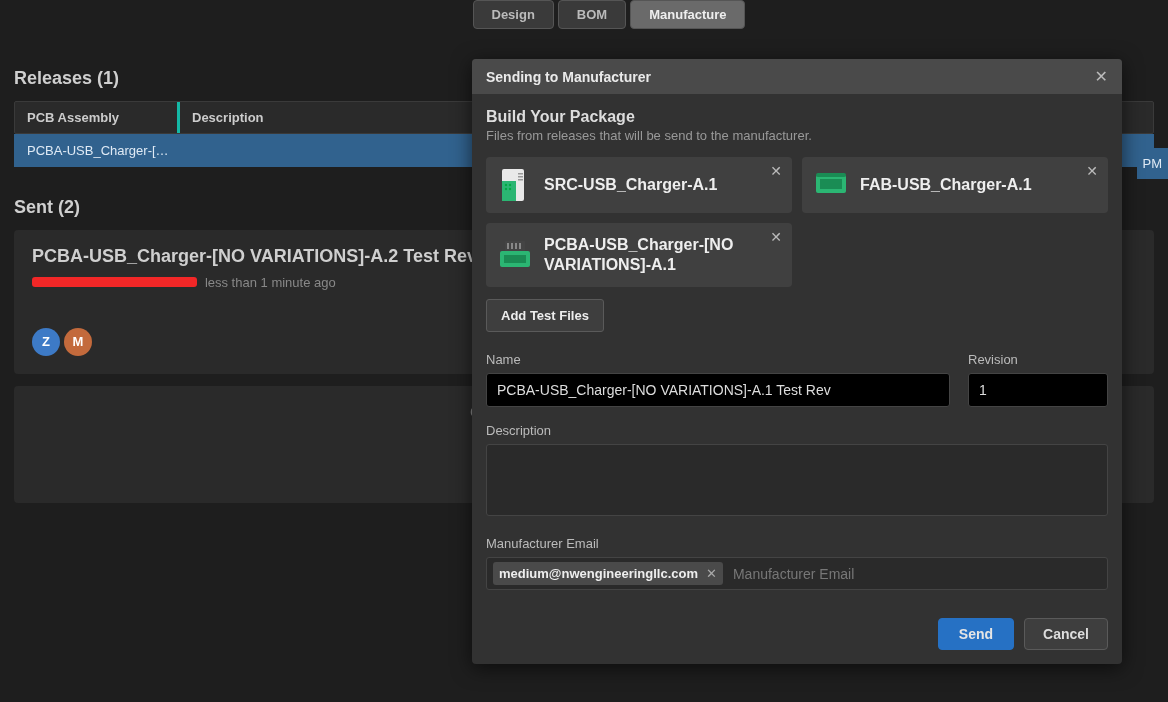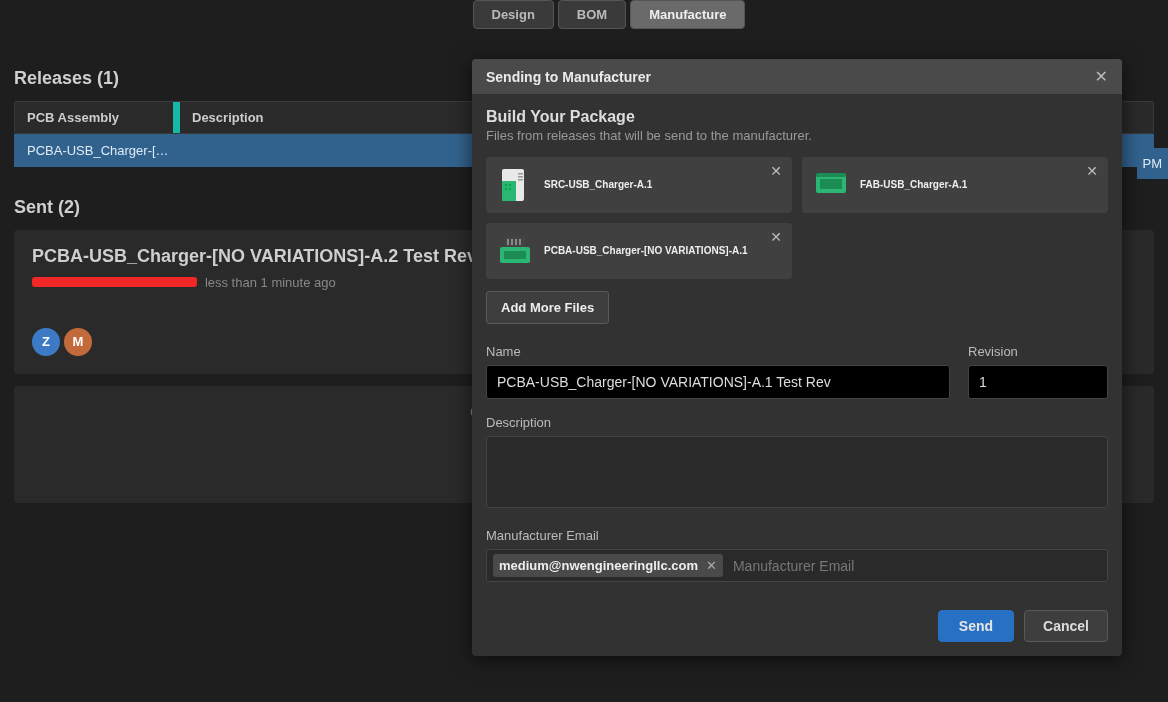--- a/index.html
+++ b/index.html
@@ -52,21 +52,21 @@
   }
   .table-head {
     display: flex;
     background: #2a2a2a;
     border: 1px solid #3a3a3a;
     border-radius: 2px;
     font-size: 13px;
     color: #ccc;
     font-weight: 600;
   }
-  .table-head .col1 { padding: 8px 12px; width: 165px; border-right: 7px solid #14b8a6; }
+  .table-head .col1 { padding: 8px 12px; width: 165px; border-right: 3px solid #14b8a6; }
   .table-head .col2 { padding: 8px 12px; flex: 1; }
   .table-row {
     display:flex;
     background: #31628e;
     color: #dfeaf5;
     font-size: 13px;
     border: 1px solid #31628e;
     padding: 8px 12px;
     margin-top: 0px;
   }
@@ -174,21 +174,21 @@
   .file-chip {
     background: #404040;
     border-radius: 4px;
     padding: 12px 14px;
     display:flex;
     align-items:center;
     gap: 14px;
     position:relative;
     min-height: 56px;
   }
-  .file-chip .flabel { font-size: 10px; font-weight: 700; color: #eee; line-height: 1.25; }
+  .file-chip .flabel { font-size: 16px; font-weight: 700; color: #eee; line-height: 1.25; }
   .file-chip .fremove { position:absolute; top: 6px; right: 10px; color:#bbb; font-size:14px; cursor:pointer; }
   .icon-src, .icon-fab, .icon-pcba { flex-shrink: 0; }
   .add-more {
     margin-top: 12px;
     background: #3e3e3e;
     border: 1px solid #5a5a5a;
     color: #eee;
     font-weight: 700;
     font-size: 13px;
     padding: 8px 14px;
@@ -364,21 +364,21 @@
           <rect x="7" y="2" width="2" height="6" fill="#888"></rect>
           <rect x="11" y="2" width="2" height="6" fill="#888"></rect>
           <rect x="15" y="2" width="2" height="6" fill="#888"></rect>
           <rect x="19" y="2" width="2" height="6" fill="#888"></rect>
         </svg>
         <span class="flabel">PCBA-USB_Charger-[NO VARIATIONS]-A.1</span>
         <span class="fremove">✕</span>
       </div>
     </div>
 
-    <button class="add-more">Add More Files</button>
+    <button class="add-more">Add Test Files</button>
 
     <div class="form-row">
       <div class="form-group">
         <label class="form-label">Name</label>
         <input class="form-input" value="PCBA-USB_Charger-[NO VARIATIONS]-A.1 Test Rev" style="">
       </div>
       <div class="form-group small">
         <label class="form-label">Revision</label>
         <input class="form-input" value="1" style="">
       </div>

